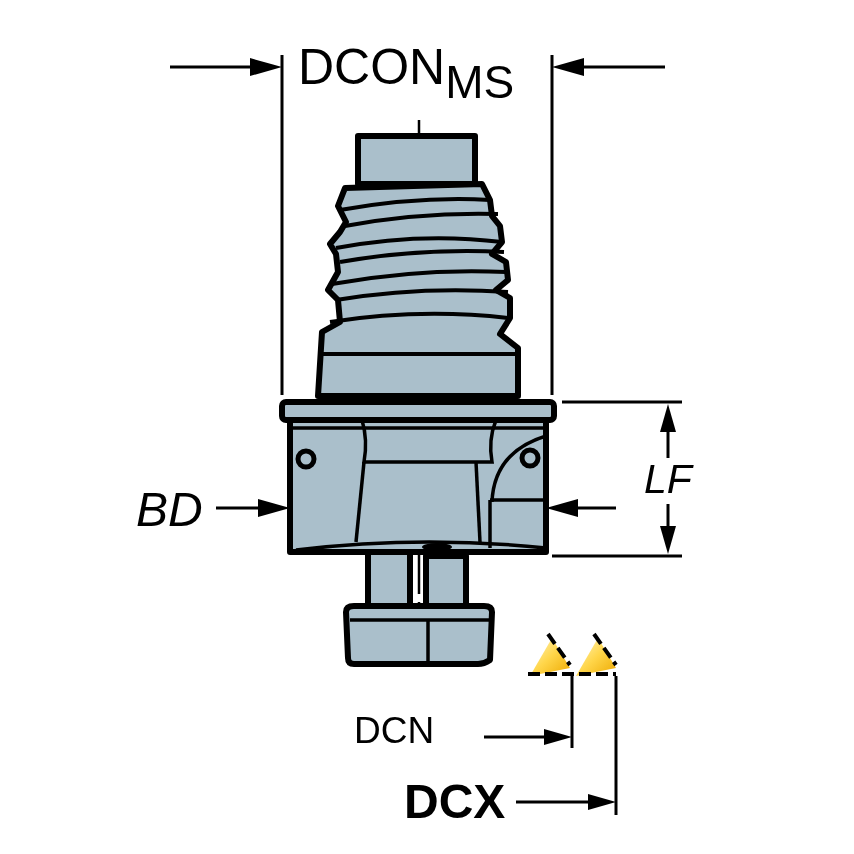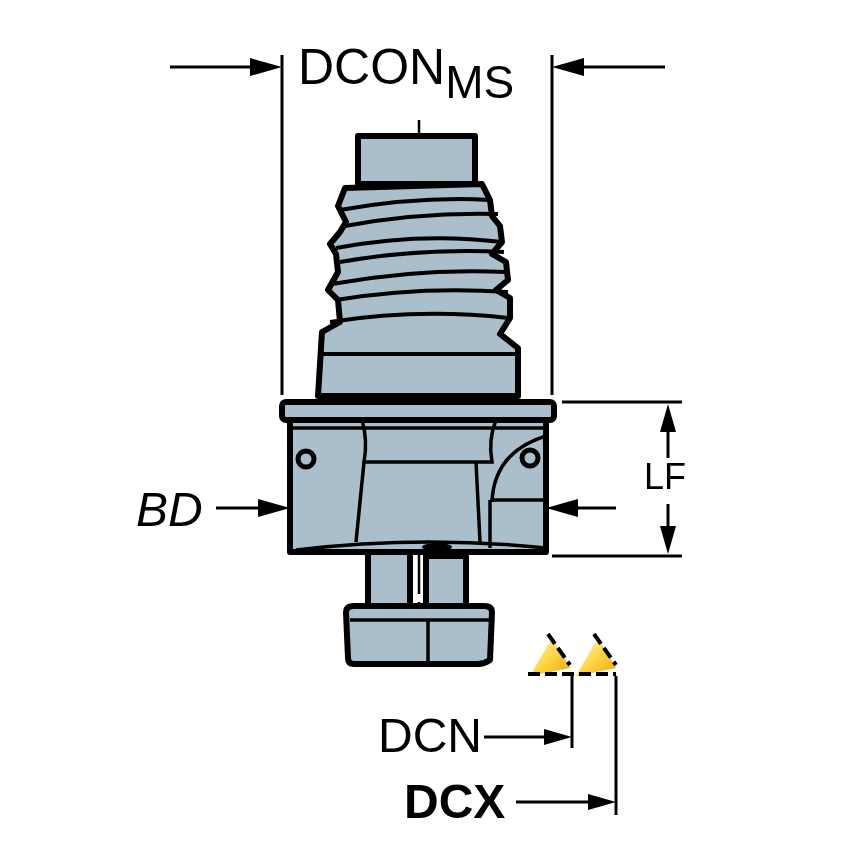--- a/index.html
+++ b/index.html
@@ -106,15 +106,15 @@
     <line x1="616" y1="676" x2="616" y2="815"></line>
     <line x1="484" y1="737" x2="548" y2="737"></line>
     <polygon points="572,737 544,729 544,745" stroke="none"></polygon>
     <line x1="516" y1="802" x2="592" y2="802"></line>
     <polygon points="616,802 588,794 588,810" stroke="none"></polygon>
   </g>
 </svg>
 
 <div class="overlay" style="left:298px;top:42px;font-size:50px;"><span>DCON</span><span style="font-size:46px;position:relative;top:14px;margin-top:23px;">MS</span></div>
 <div class="overlay" style="left:136px;top:486px;font-size:48px;font-style:italic;">BD</div>
-<div class="overlay" style="left:644px;top:459px;font-size:36px;">LF</div>
-<div class="overlay" style="left:378px;top:712px;font-size:48px;">DCN</div>
+<div class="overlay" style="left:644px;top:459px;font-size:41px;font-style:italic;">LF</div>
+<div class="overlay" style="left:354px;top:712px;font-size:37px;">DCN</div>
 <div class="overlay" style="left:404px;top:778px;font-size:48px;font-weight:bold;">DCX</div>
 
 </body></html>

